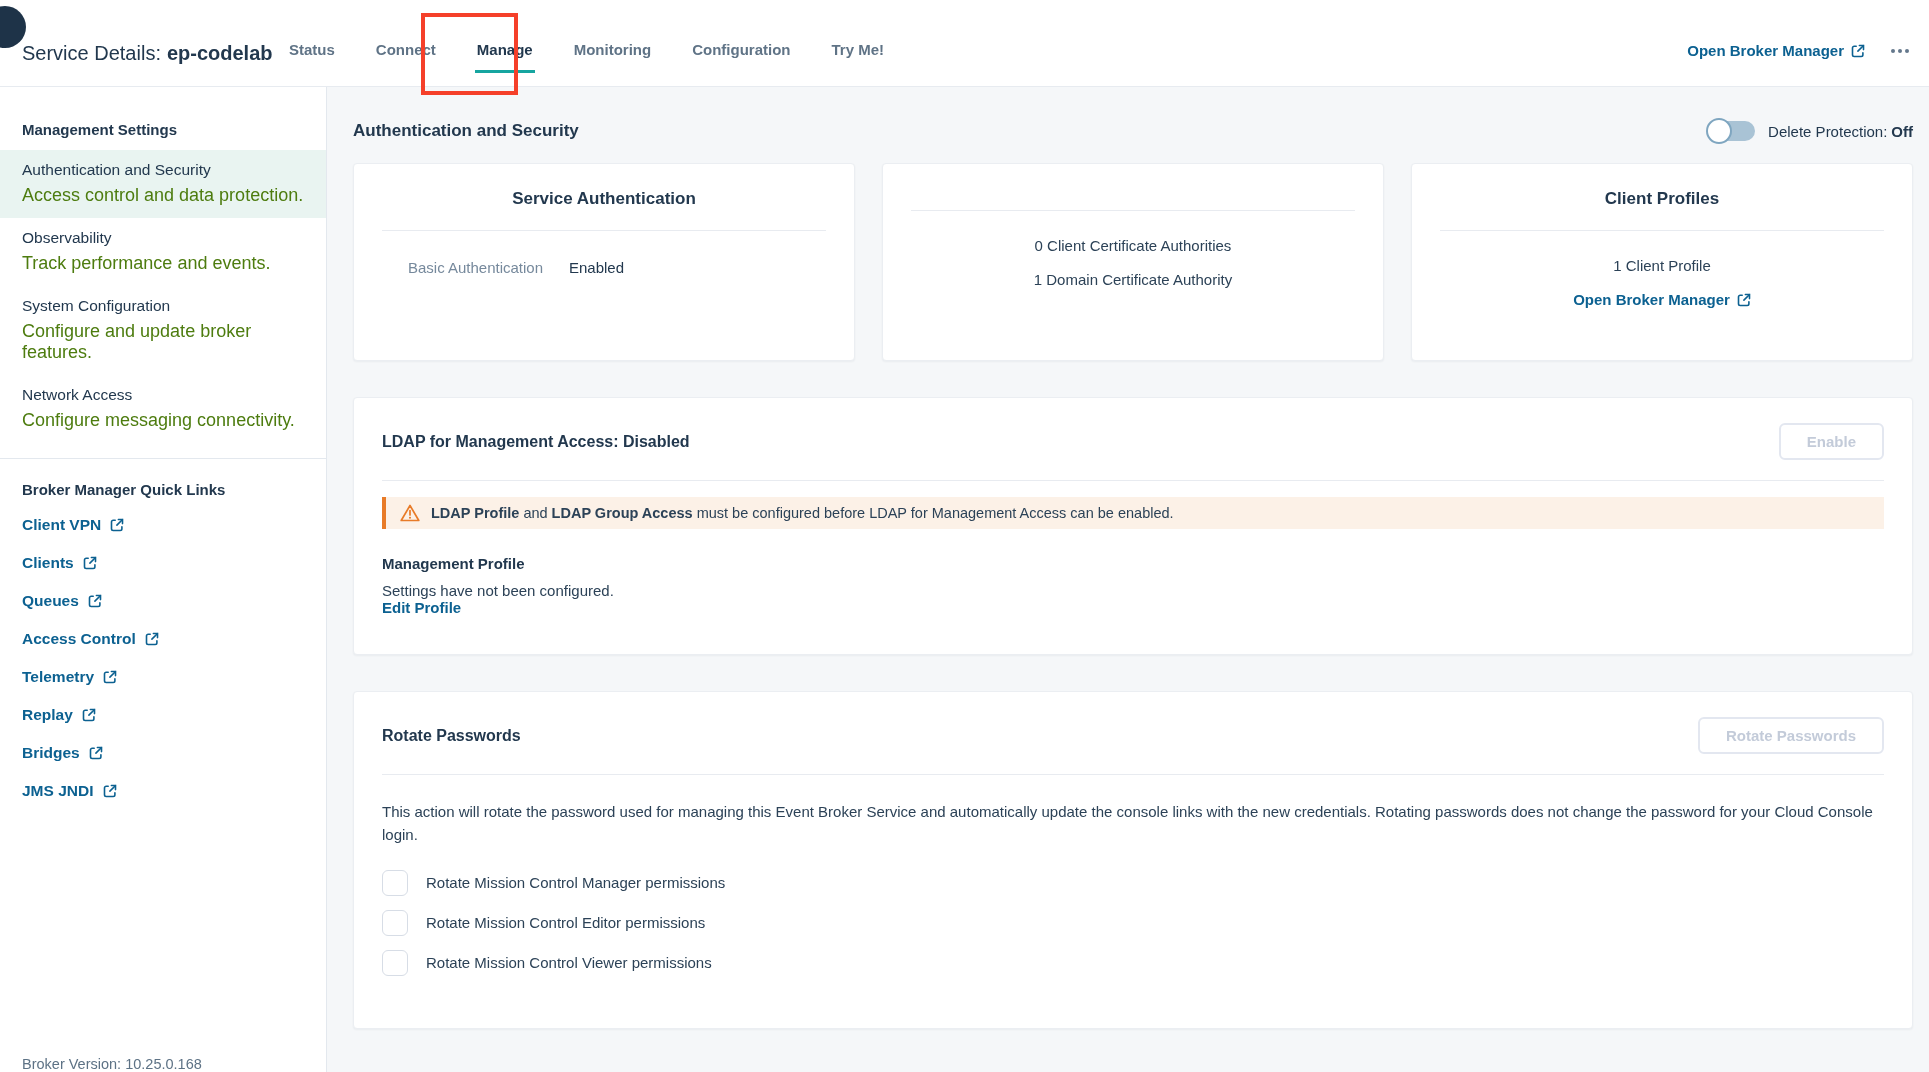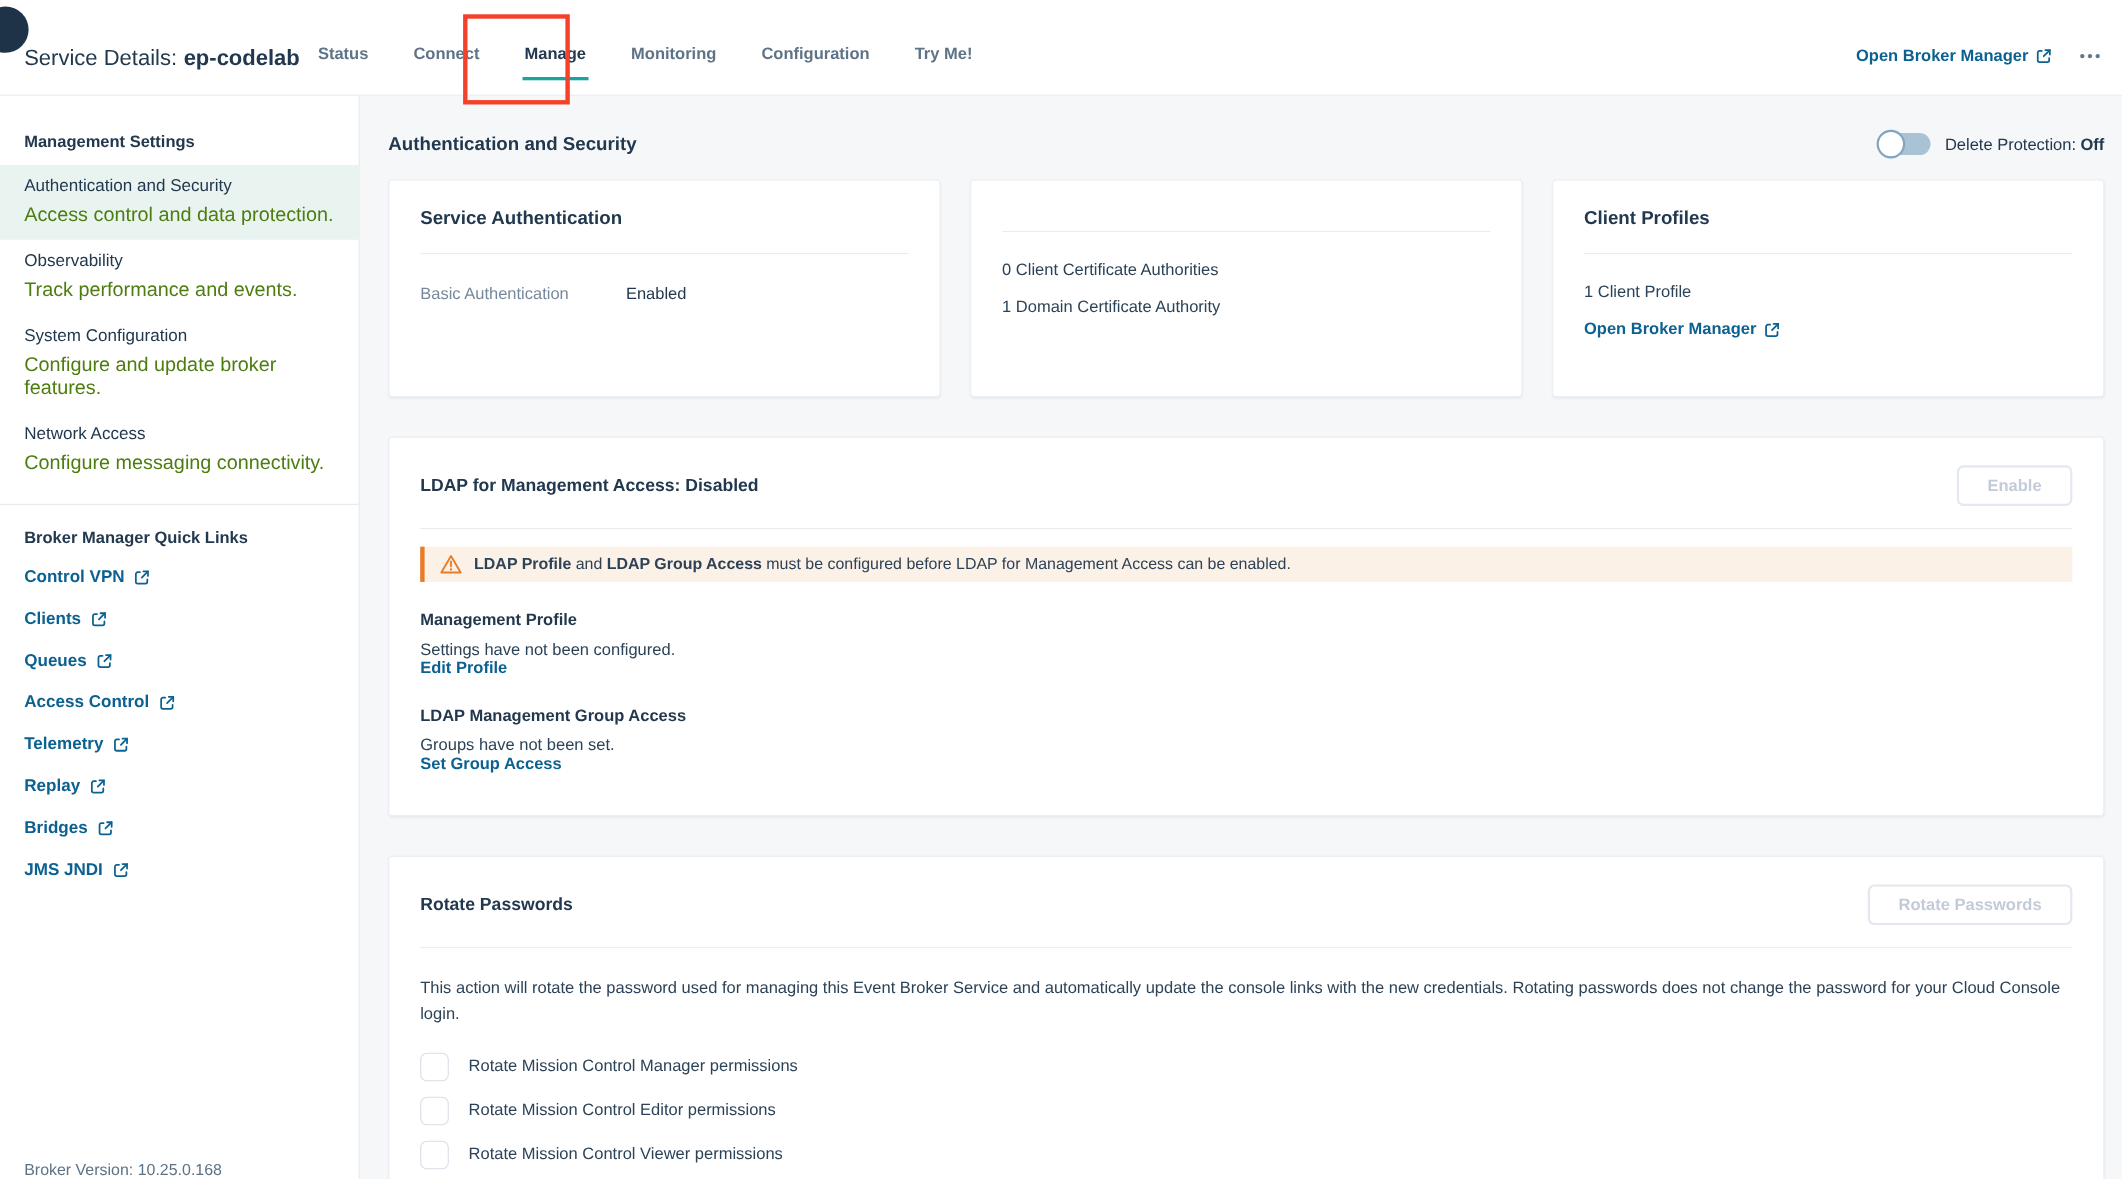--- a/index.html
+++ b/index.html
@@ -45,21 +45,21 @@
   
   .main { position:absolute; left:328px; top:87px; right:0; bottom:0; padding:34px 16px 0 25px; }
   .main-head { display:flex; justify-content:space-between; align-items:center; }
   .main-heading { font-size:17px; font-weight:700; color:#22384e; }
   .dp-row { display:flex; align-items:center; gap:13px; font-size:15px; color:#22384e; cursor:pointer; }
   .dp-row b { margin-left:4px; }
   .toggle { position:relative; width:46px; height:20px; background:#a9c3d5; border-radius:10px; }
   .toggle .knob { position:absolute; left:-3px; top:-3px; width:26px; height:26px; background:#fff; border:2px solid #7fa6c0; border-radius:50%; }
 
   .cards-row { display:flex; gap:27px; margin-top:22px; }
-  .card { flex:1; background:#fff; border:1px solid #ebeef2; border-radius:4px; box-shadow:0 1px 2px rgba(20,40,60,.05); height:198px; padding:25px 28px; }
+  .card { flex:1; background:#fff; border:1px solid #ebeef2; border-radius:4px; box-shadow:0 1px 2px rgba(20,40,60,.05); height:198px; padding:25px 28px;text-align:center; }
   .card h3 { margin:0; font-size:17px; font-weight:700; color:#22384e; }
   .card-div { border-top:1px solid #e8ebf0; margin-top:21px; }
   .kv { display:flex; margin-top:28px; font-size:15px; }
   .kv .k { color:#76899c; width:187px; }
   .kv .v { color:#22384e; }
   .card-line { font-size:15px; color:#2c4257; margin-top:17px; }
   .card-line.first { margin-top:26px; }
 
   .panel { background:#fff; border:1px solid #ebeef2; border-radius:4px; box-shadow:0 1px 2px rgba(20,40,60,.05); margin-top:36px; padding:25px 28px 38px; }
   .panel-head { display:flex; justify-content:space-between; align-items:center; }
@@ -141,21 +141,21 @@
     </div>
     <div class="nav-item">
       <div class="t">Network Access</div>
       <div class="s">Configure messaging connectivity.</div>
     </div>
 
     <div class="side-div"></div>
     <div class="side-title2">Broker Manager Quick Links</div>
 
     <div class="quick-link">
-      <span>Control VPN</span>
+      <span>Client VPN</span>
       <span class="ext-ico">
           <svg width="14" height="14" viewBox="0 0 14 14" fill="none" stroke="#0c6191" stroke-width="1.6" stroke-linecap="round">
             <path d="M5.2 2.2H3.2A1.7 1.7 0 0 0 1.5 3.9v6.9a1.7 1.7 0 0 0 1.7 1.7h7a1.7 1.7 0 0 0 1.7-1.7V8.8"></path>
             <path d="M8.4 1.5h4.1v4.1"></path>
             <path d="M12.3 1.7L6.9 7.1"></path>
           </svg>
         </span>
     </div>
     <div class="quick-link">
       <span>Clients</span>
@@ -300,27 +300,20 @@
       </div>
 
       <div class="row2col">
         <div>
           <div class="rt">Management Profile</div>
           <div class="rs">Settings have not been configured.</div>
         </div>
         <span class="action-link">Edit Profile</span>
       </div>
 
-      <div class="row2col">
-        <div>
-          <div class="rt">LDAP Management Group Access</div>
-          <div class="rs">Groups have not been set.</div>
-        </div>
-        <span class="action-link">Set Group Access</span>
-      </div>
     </div>
 
     <div class="panel">
       <div class="panel-head">
         <div class="panel-title">Rotate Passwords</div>
         <button class="btn-disabled" disabled="">Rotate Passwords</button>
       </div>
       <div class="panel-div"></div>
 
       <div class="rotate-desc">This action will rotate the password used for managing this Event Broker Service and automatically update the console links with the new credentials. Rotating passwords does not change the password for your Cloud Console login.</div>

